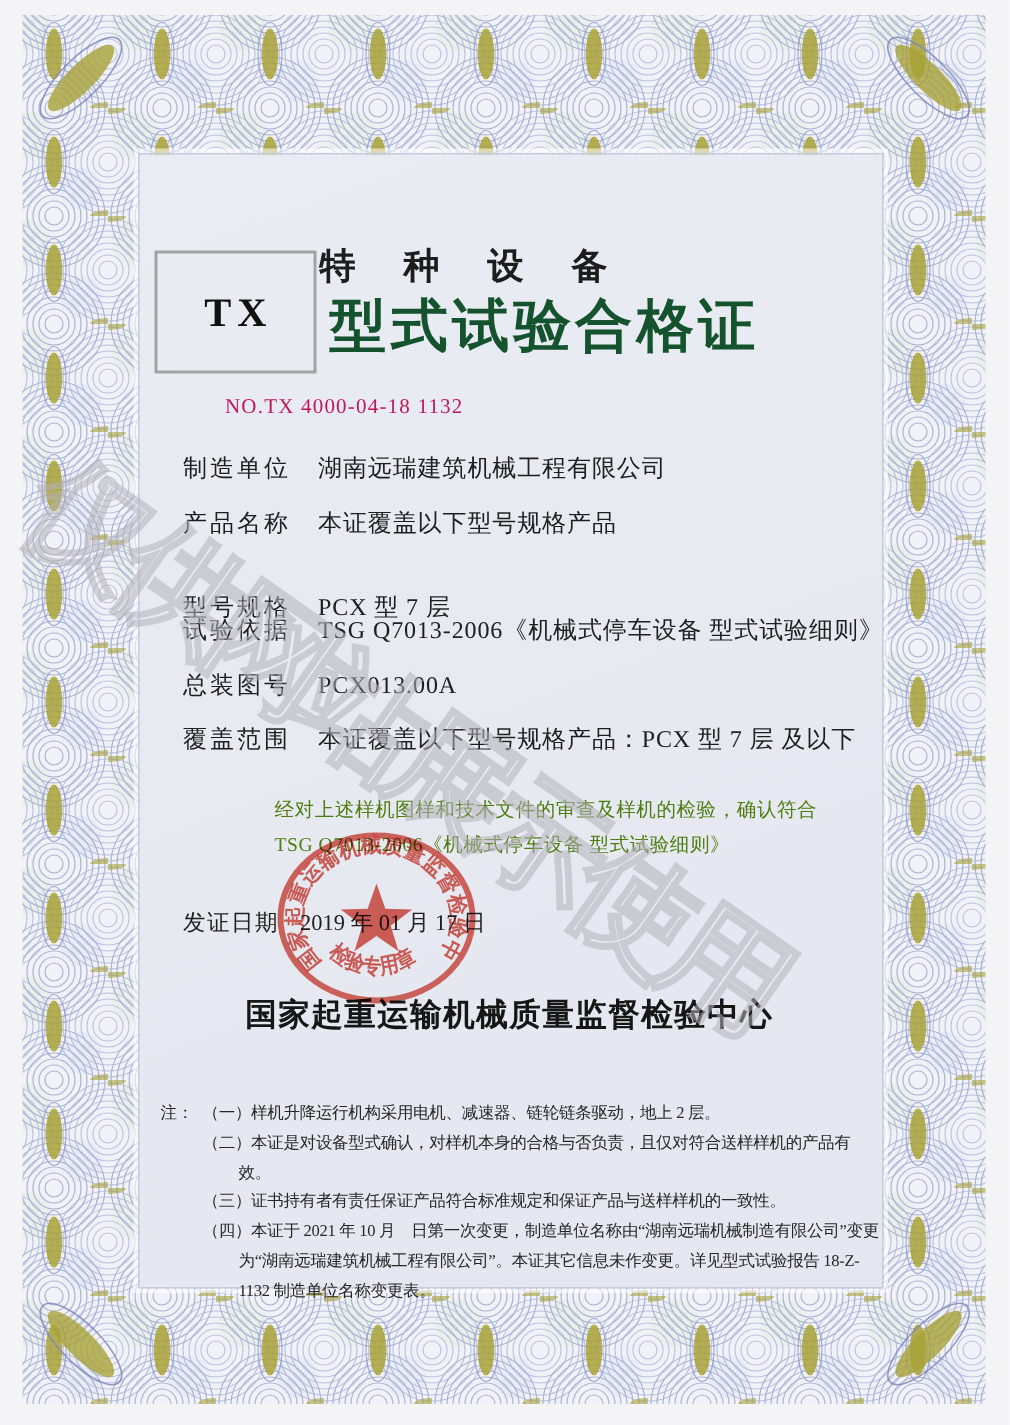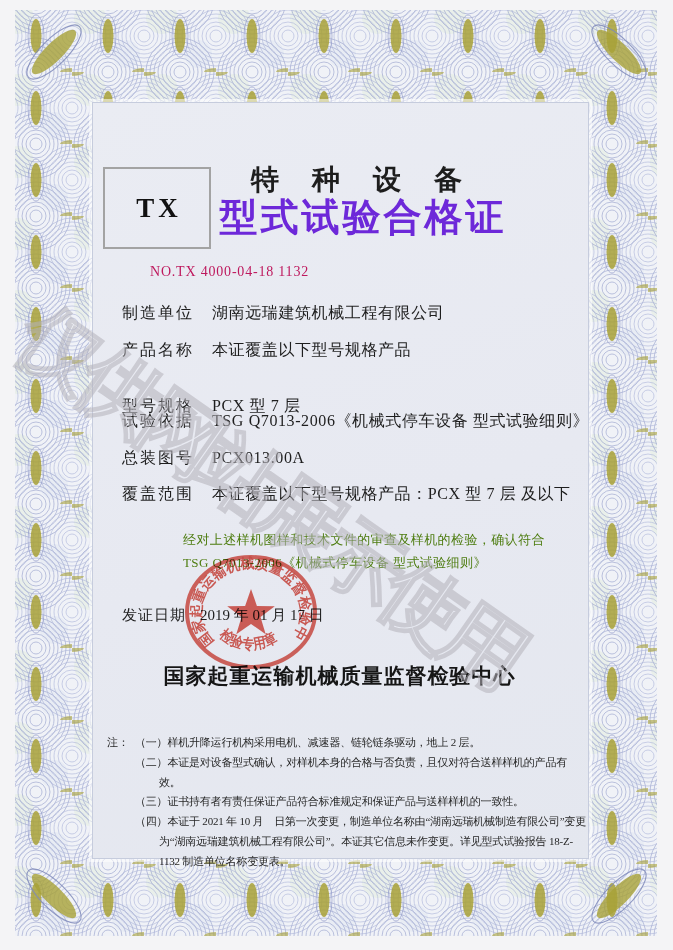--- a/index.html
+++ b/index.html
@@ -17,26 +17,26 @@
     box-shadow:0 0 0 3px rgba(255,255,255,.55);
     z-index:1;
   }
   .layer{position:absolute;left:0;top:0;width:673px;height:950px;z-index:2;}
   .tx-box{
     position:absolute;left:103px;top:167px;width:104px;height:78px;
     border:2px solid #a3a3a3;display:flex;align-items:center;justify-content:center;
   }
   .tx-box span{font-size:27px;font-weight:700;letter-spacing:4px;padding-left:4px;color:#111;}
   .cat-title{
-    position:absolute;left:213px;top:161px;width:300px;text-align:center;
-    font-size:28px;font-weight:600;letter-spacing:13px;color:#1d1d1d;white-space:nowrap;
+    position:absolute;left:213px;top:161px;width:300px;
+    font-size:24px;font-weight:600;letter-spacing:13px;color:#1d1d1d;white-space:nowrap;
   }
   .main-title{
     position:absolute;left:188px;top:192px;width:350px;text-align:center;
-    font-size:38px;font-weight:700;letter-spacing:3px;color:#6d28d9;white-space:nowrap;
+    font-size:38px;font-weight:700;letter-spacing:3px;color:#14532d;white-space:nowrap;
   }
   .cert-no{
     position:absolute;left:150px;top:264px;width:400px;text-align:left;
     font-size:14px;letter-spacing:.8px;color:#be185d;white-space:nowrap;
   }
   .f-row{position:absolute;left:122px;white-space:nowrap;font-size:16px;line-height:20px;color:#1e1e1e;}
   .f-label{display:inline-block;width:86px;letter-spacing:2px;}
   .f-value{letter-spacing:.6px;}
   .statement{
     position:absolute;left:183px;top:529px;width:400px;

